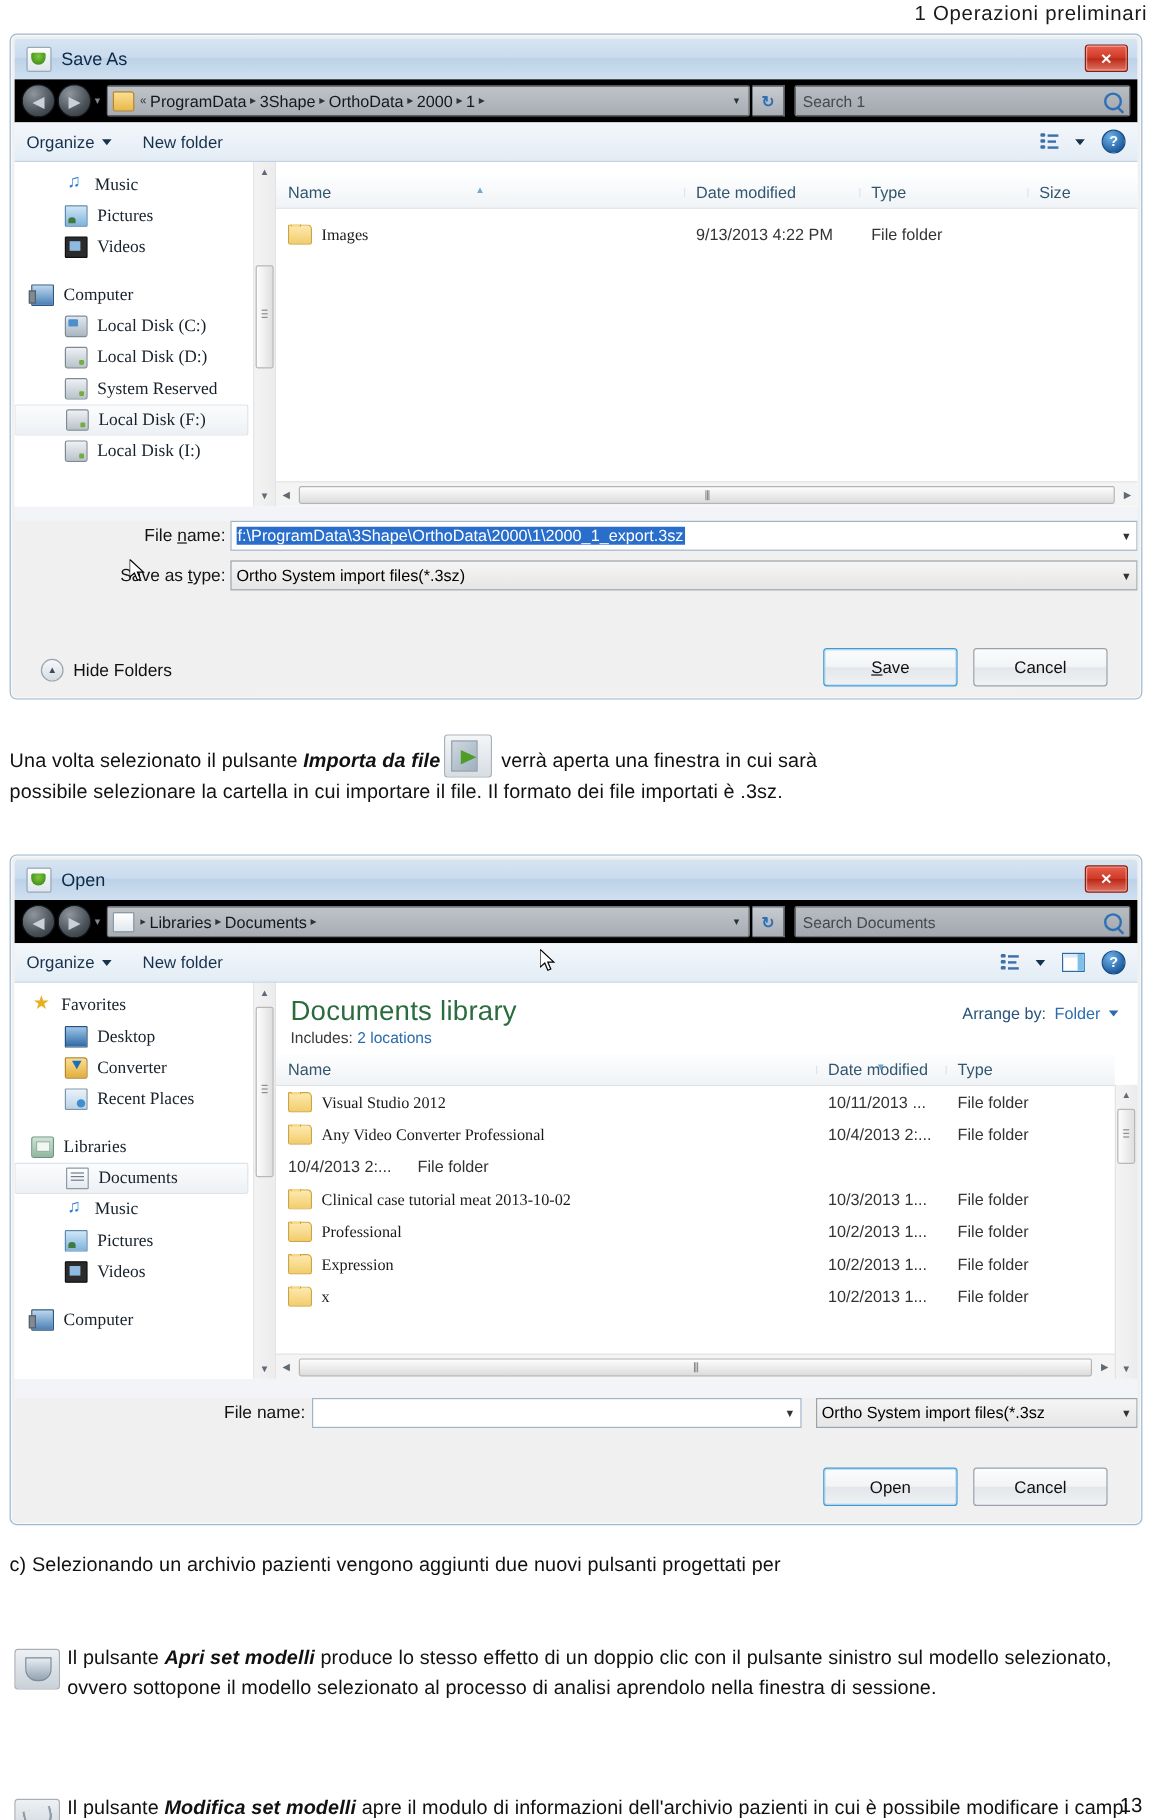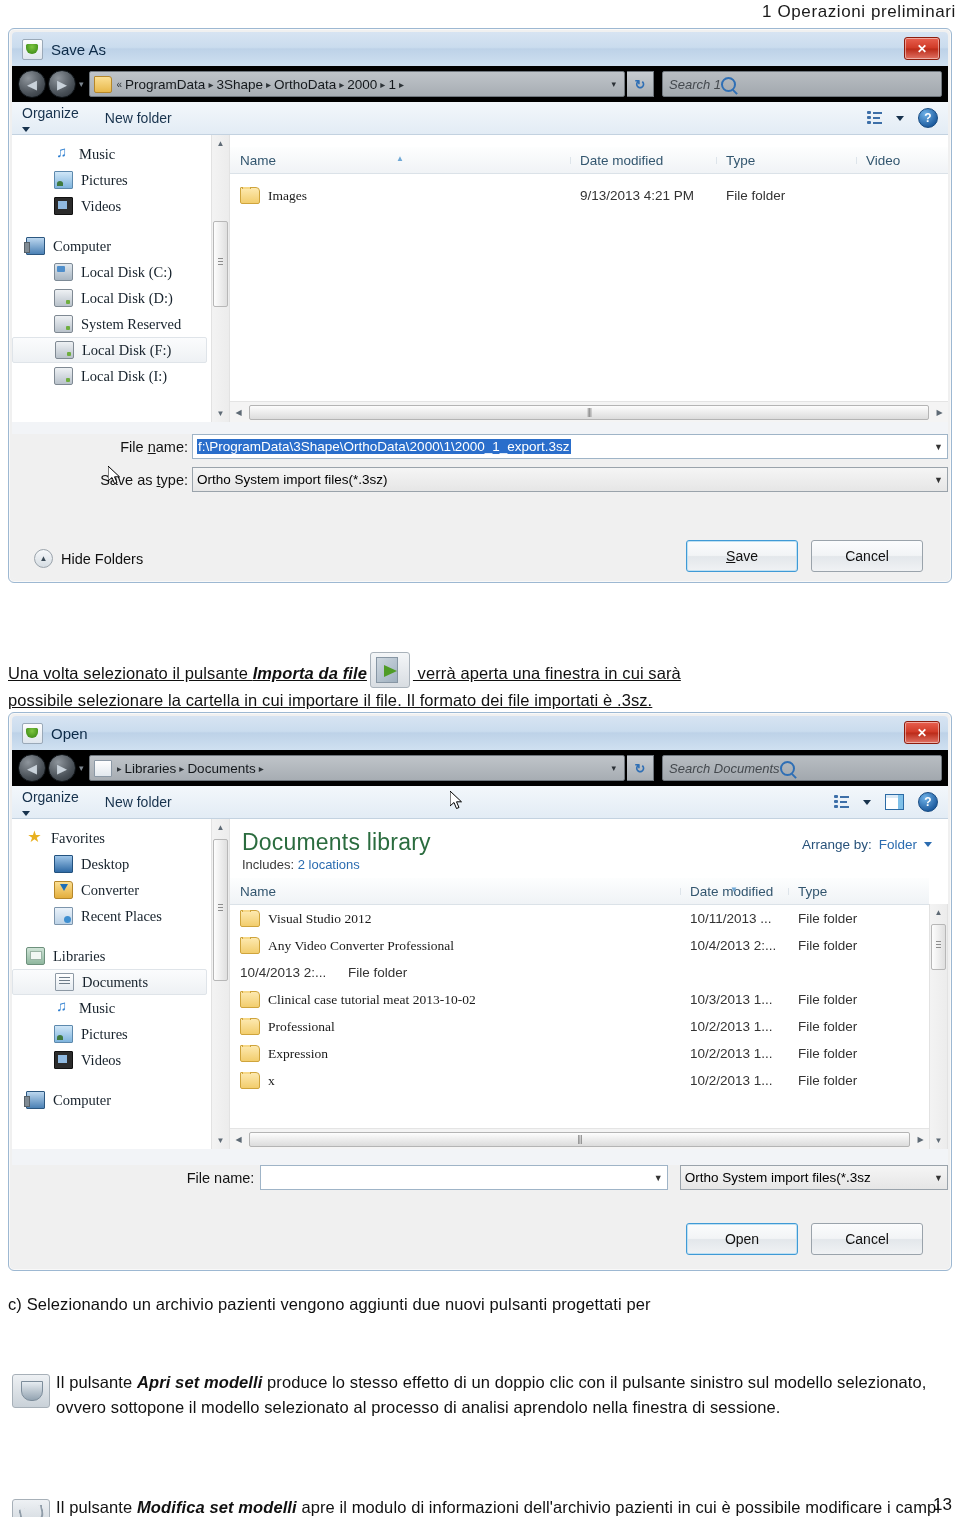--- a/index.html
+++ b/index.html
@@ -107,40 +107,40 @@
     width:26px;height:24px;flex:none;
     background:linear-gradient(to bottom,#c7ccd1,#a9afb5);
     border:1px solid #6f767d;border-left:none;
     display:flex;align-items:center;justify-content:center;
     color:#2f6fb5;font-size:13px;font-weight:bold;
   }
   .searchbox{
     width:266px;height:24px;flex:none;margin-left:6px;
     background:linear-gradient(to bottom,#b8bdc2,#a2a8ae);
     border:1px solid #6f767d;border-radius:2px;
-    display:flex;align-items:center;justify-content:flex-start;
-    padding:0 6px;font-size:13px;color:#44494e;font-style:italic;
+    display:flex;align-items:center;justify-content:space-between;
+    padding:0 6px;font-size:13px;color:#44494e;
   }
   .mag{
     width:11px;height:11px;border:2px solid #2f6fb5;border-radius:50%;
     position:relative;flex:none;font-style:normal;
   }
   .mag:after{content:"";position:absolute;right:-4px;bottom:-3px;width:6px;height:2px;background:#2f6fb5;transform:rotate(45deg);}
 
   
   .cmdbar{
     height:32px;
     background:linear-gradient(to bottom,#f3f7fb,#e3ecf5);
     border-bottom:1px solid #c3d2e0;
     display:flex;align-items:center;
     padding:0 10px;gap:26px;
     font-size:14px;color:#17324d;
     position:relative;
   }
-  .cmd-item{display:flex;align-items:flex-start;gap:6px;flex-direction:column;}
+  .cmd-item{display:flex;align-items:center;gap:6px;}
   .tri-down{width:0;height:0;border-left:4px solid transparent;border-right:4px solid transparent;border-top:5px solid #17324d;}
   .cmd-right{position:absolute;right:10px;top:0;height:32px;display:flex;align-items:center;gap:14px;}
   .viewicon{
     width:15px;height:14px;position:relative;
   }
   .viewicon span{position:absolute;left:0;width:4px;height:3px;background:#3d6fa8;border-radius:1px;}
   .viewicon span:nth-child(1){top:0}
   .viewicon span:nth-child(2){top:5px}
   .viewicon span:nth-child(3){top:10px}
   .viewicon i{position:absolute;left:6px;height:2px;background:#3d6fa8;}
@@ -478,29 +478,29 @@
         </div>
 
         <div class="filepane">
           <div class="colhdr" style="margin-top:12px;">
             <div style="width:340px">
               <span class="sortmark">▲</span>
               <span>Name</span>
             </div>
             <div style="width:146px">Date modified</div>
             <div style="width:140px">Type</div>
-            <div style="flex:1">Video</div>
+            <div style="flex:1">Size</div>
           </div>
           <div class="rows" style="padding-top:8px;">
             <div class="frow">
               <div class="fname" style="width:340px">
                 <span class="ico-folder"></span>
                 <span>Images</span>
               </div>
-              <div class="fmeta" style="width:146px">9/13/2013 4:21 PM</div>
+              <div class="fmeta" style="width:146px">9/13/2013 4:22 PM</div>
               <div class="fmeta" style="width:140px">File folder</div>
               <div class="fmeta" style="flex:1"></div>
             </div>
           </div>
           <div class="hscroll">
             <div class="hs-arrow">◀</div>
             <div class="hs-track">
               <div class="hs-thumb">|||</div>
             </div>
             <div class="hs-arrow">▶</div>
@@ -536,21 +536,21 @@
           <svg width="14" height="19" viewBox="0 0 14 19">
               <polygon points="0,0 0,15 4,11.5 6.5,17.5 9,16.5 6.5,10.8 11.5,10.8" fill="#fff" stroke="#000" stroke-width="1"></polygon>
             </svg>
         </div>
 
       </div>
 
     </div>
   </div>
 
-  <div class="prose" style="top:652px;text-decoration:underline;">
+  <div class="prose" style="top:612px;">
     <span>Una volta selezionato il pulsante </span><b>Importa da file</b><span class="inline-ico"></span><span> verrà aperta una finestra in cui sarà</span><br>
     <span>possibile selezionare la cartella in cui importare il file. Il formato dei file importati è .3sz.</span>
   </div>
 
   <div class="dlg" style="left:8px;top:712px;width:944px;height:559px;">
     <div class="dlg-inner">
 
       <div class="titlebar">
         <div class="title-ico"></div>
         <div class="title-text">Open</div>

